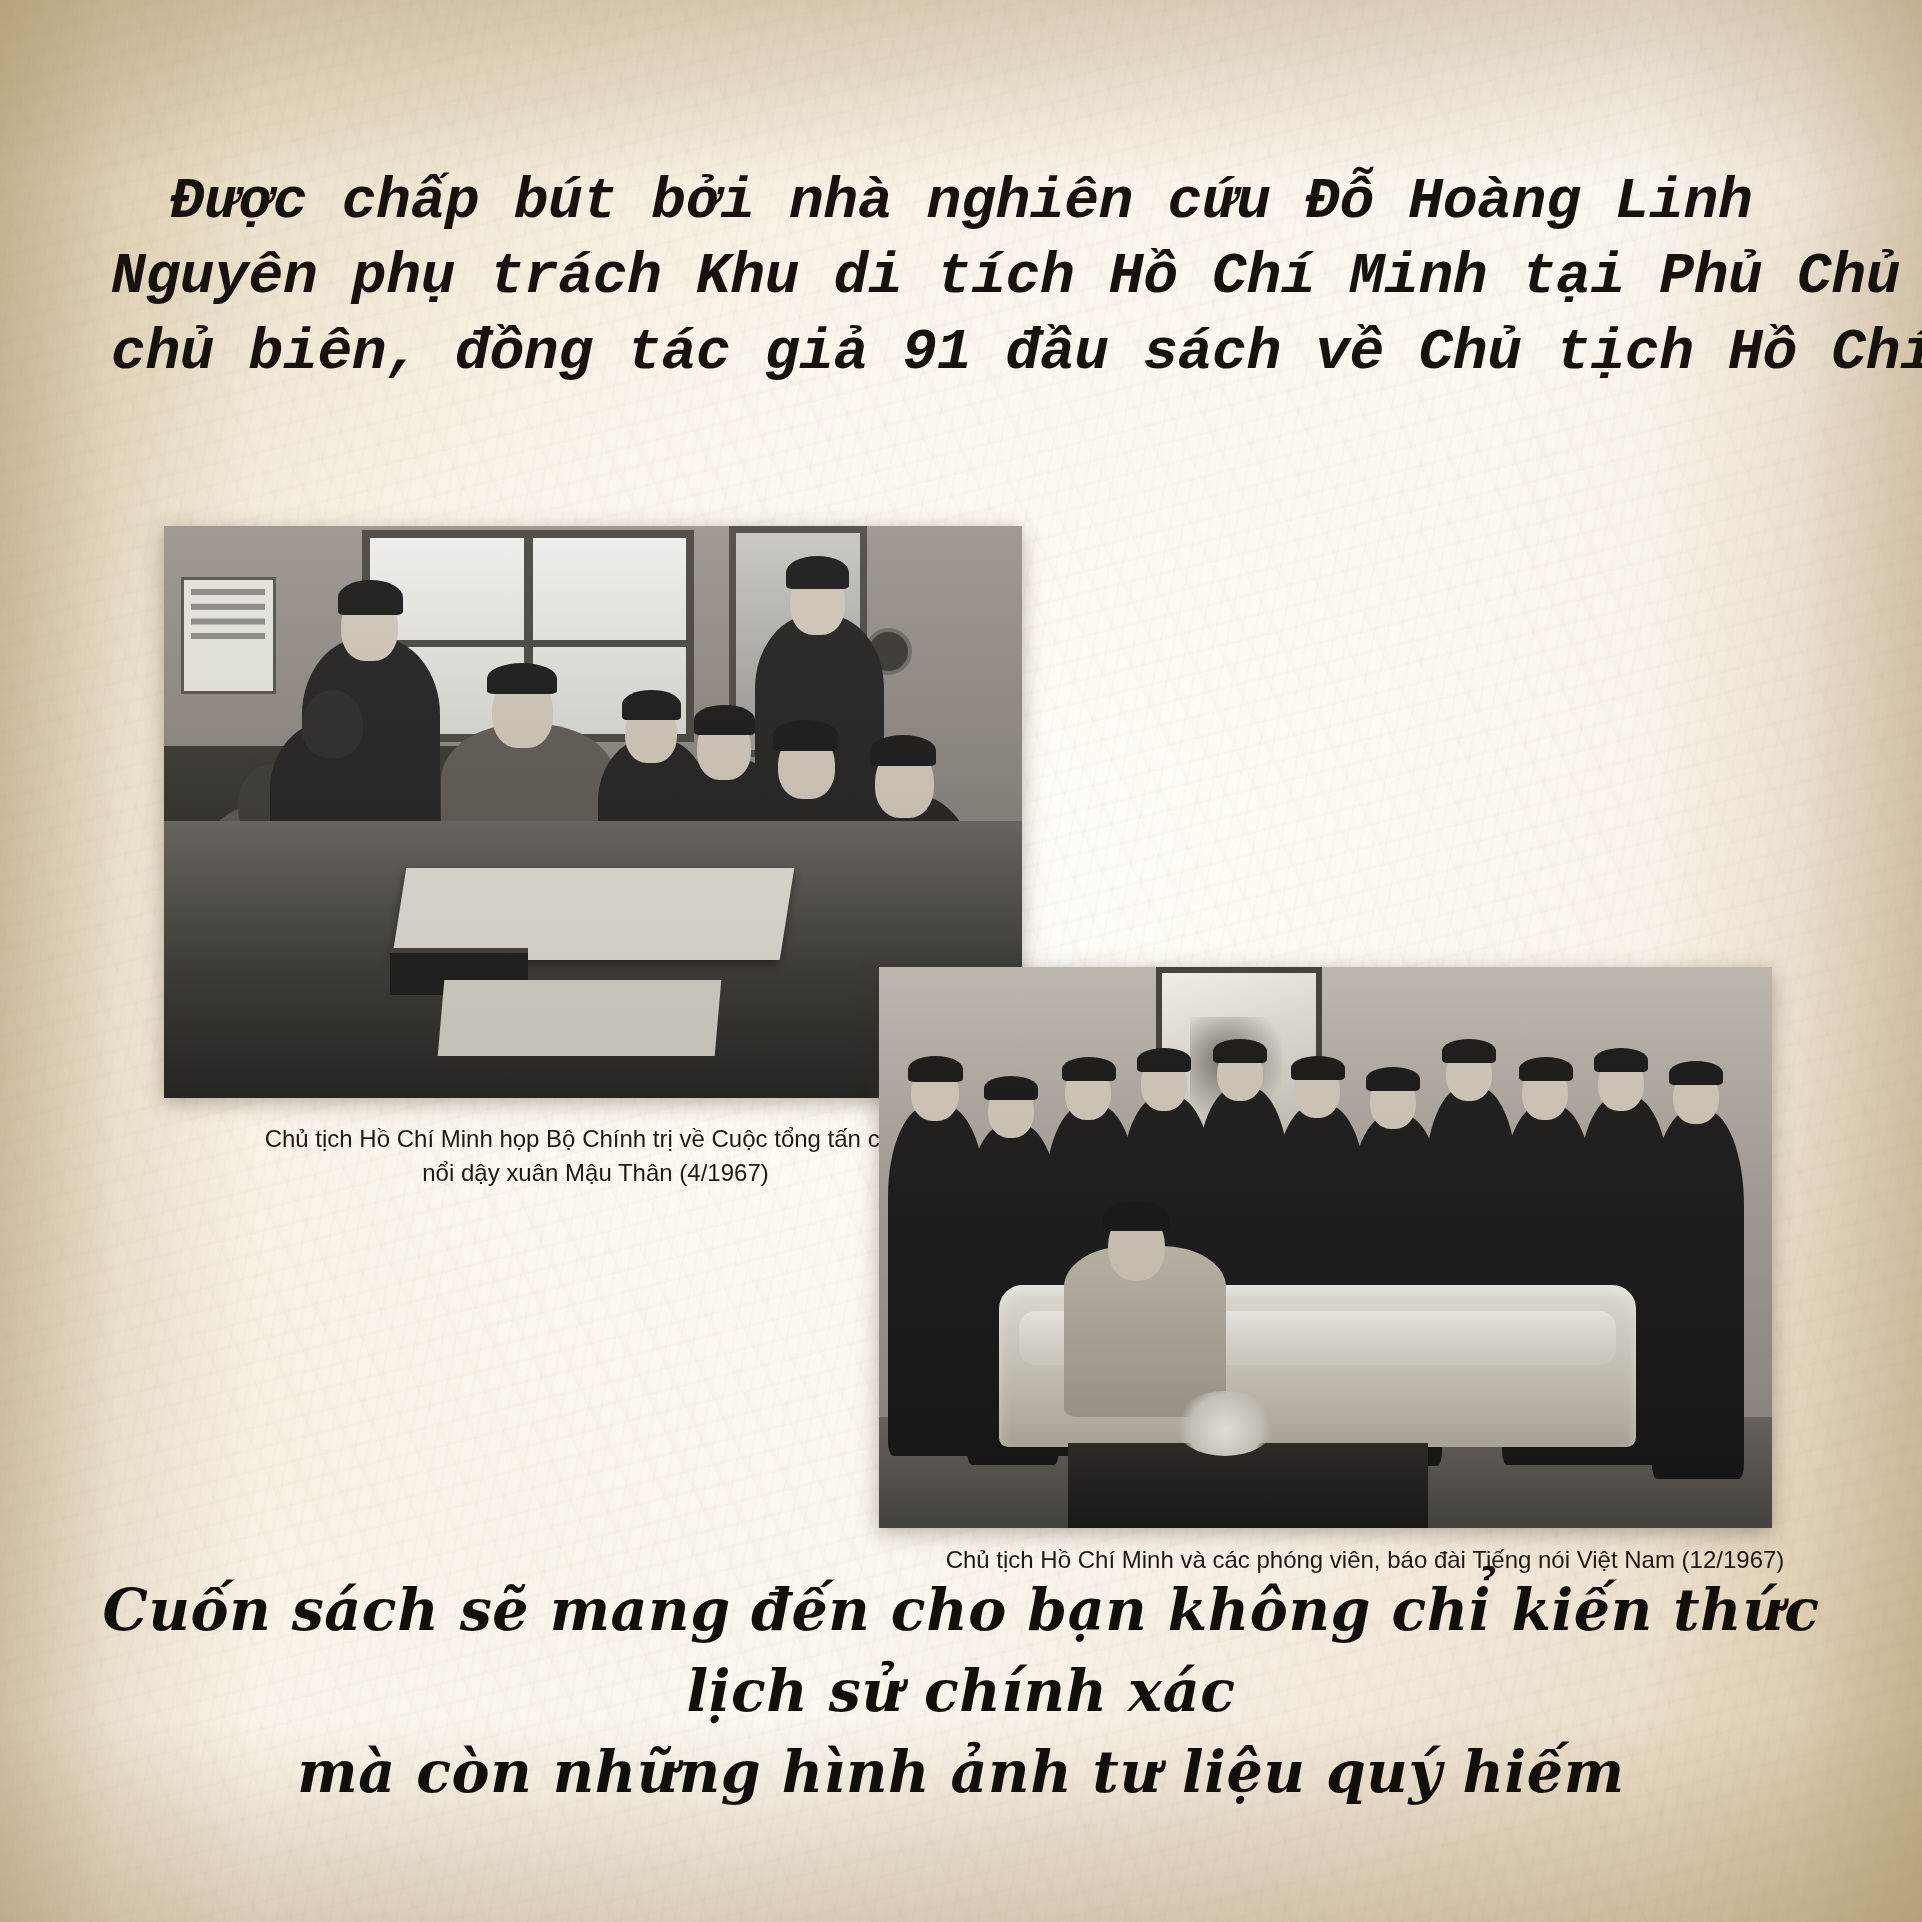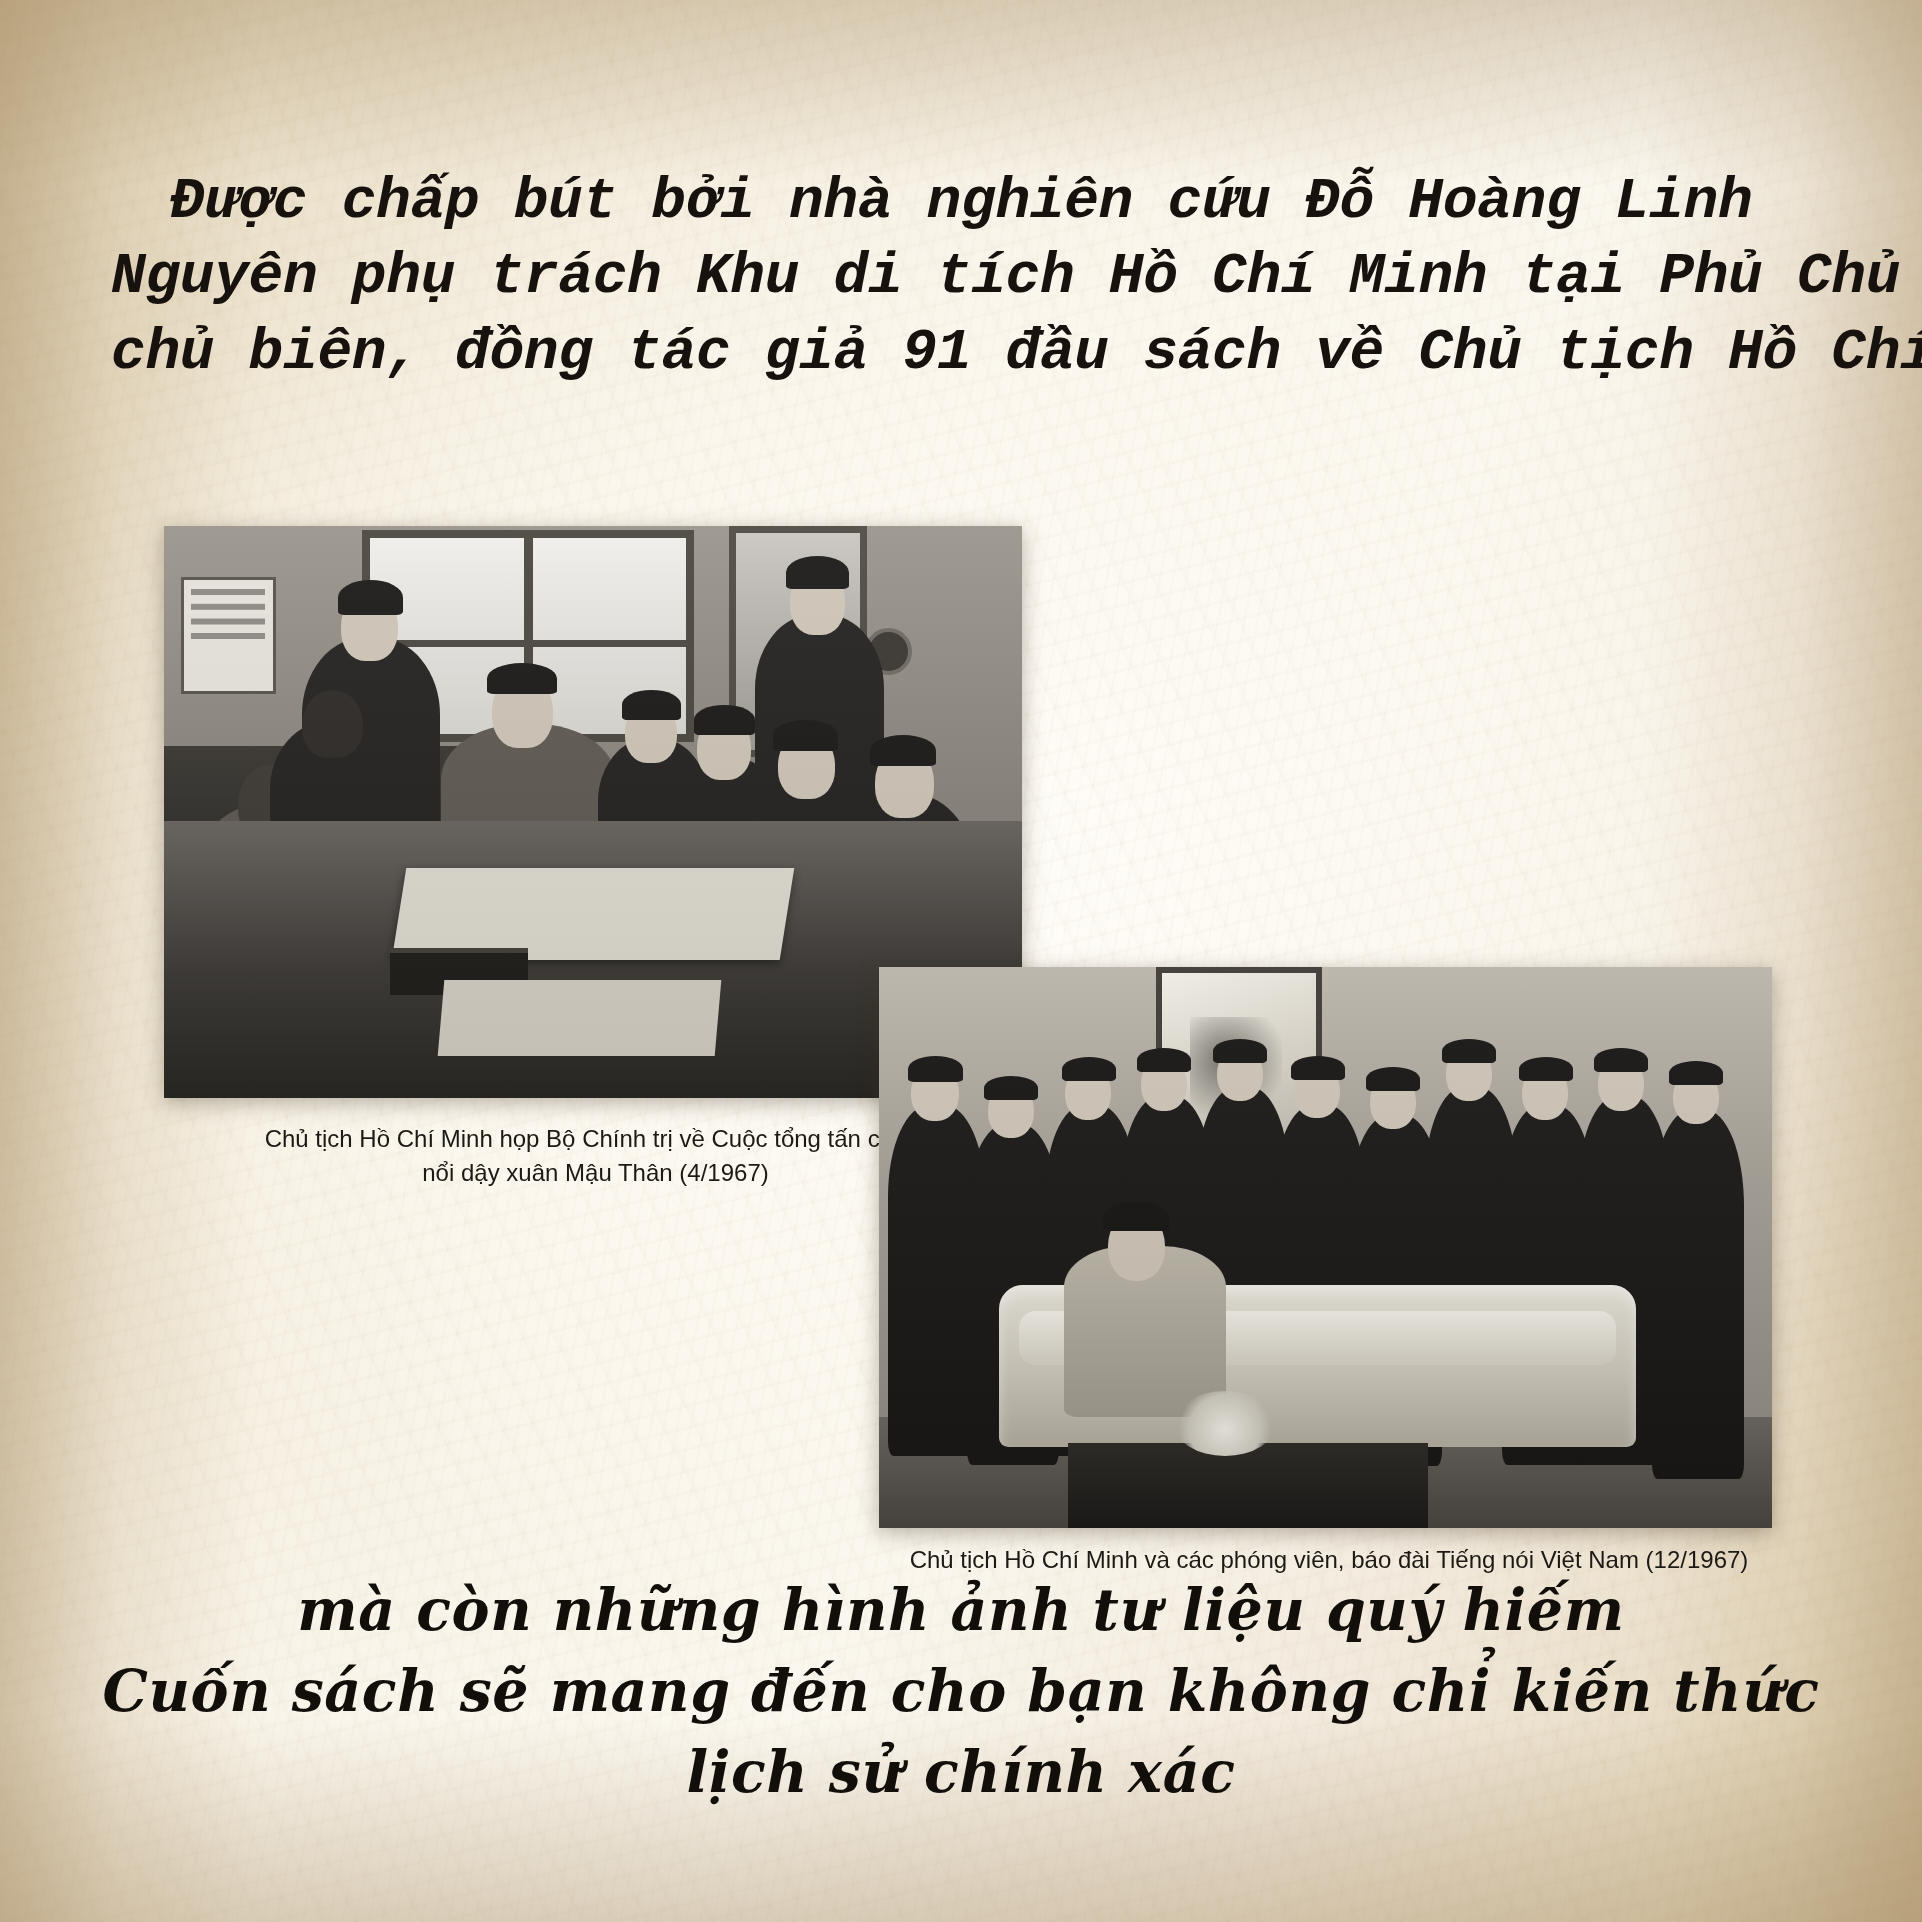--- a/index.html
+++ b/index.html
@@ -94,21 +94,21 @@
     line-height: 1.42;
     color: #1d1a15;
     text-align: center;
   }
   .caption-1 {
     left: 120px;
     top: 1122px;
     width: 951px;
   }
   .caption-2 {
-    left: 840px;
+    left: 876px;
     top: 1543px;
     width: 978px;
   }
 
   
   .footer-script {
     position: absolute;
     left: 0;
     right: 0;
     bottom: 109px;
@@ -392,18 +392,18 @@
     <div class="p2-table"></div>
     <div class="p2-flowers"></div>
     <div class="grade-bw"></div>
   </div>
 
   <div class="caption caption-2">
     <div>Chủ tịch Hồ Chí Minh và các phóng viên, báo đài Tiếng nói Việt Nam (12/1967)</div>
   </div>
 
   <div class="footer-script">
+    <span class="l">Cuốn sách sẽ mang đến cho bạn không chỉ kiến thức lịch sử chính xác</span>
     <span class="l">mà còn những hình ảnh tư liệu quý hiếm</span>
-    <span class="l">Cuốn sách sẽ mang đến cho bạn không chỉ kiến thức lịch sử chính xác</span>
   </div>
 
 </div>
 
 
 </body></html>

